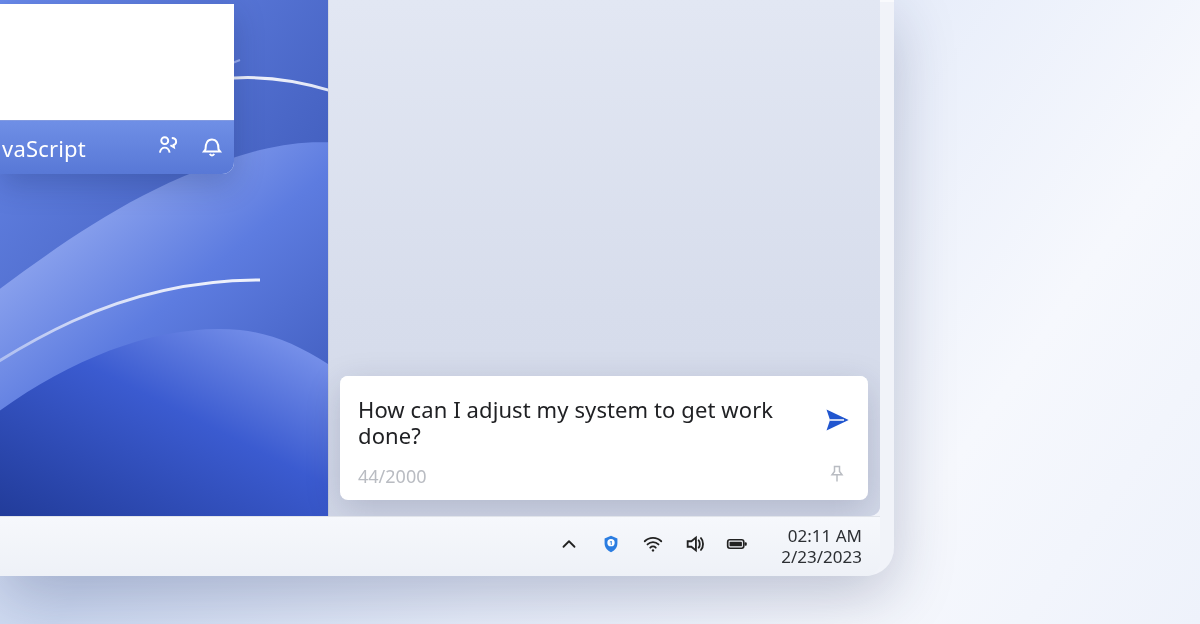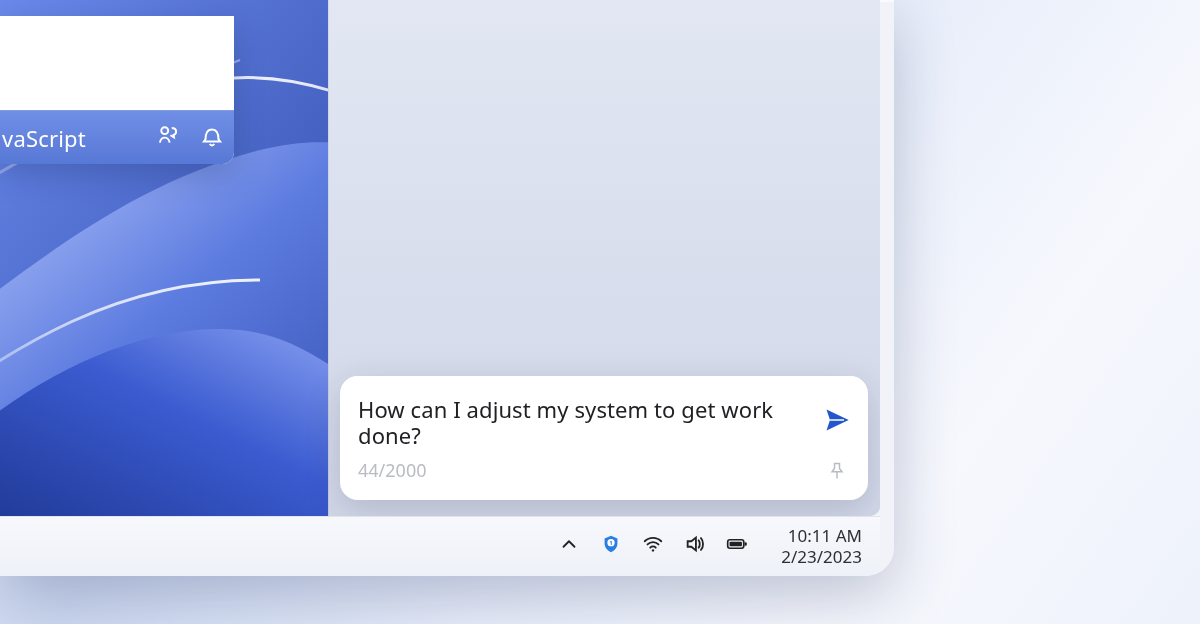--- a/index.html
+++ b/index.html
@@ -38,21 +38,21 @@
     border-left:1px solid rgba(0,0,0,.06);
   }
 
   .wallpaper-area{
     position:absolute;left:0;top:0;bottom:0;right:552px;
     overflow:hidden;
   }
   .wallpaper-svg{position:absolute;left:-40px;top:-20px;width:520px;height:640px;}
 
   .app-card{
-    position:absolute;left:0;top:16px;width:234px;height:148px;
+    position:absolute;left:0;top:4px;width:234px;height:170px;
     border-radius:0 0 12px 0;
     background:rgba(255,255,255,.92);
     box-shadow:0 10px 30px rgba(20,40,90,.25),0 1px 0 rgba(255,255,255,.9) inset;
     backdrop-filter:blur(2px);
     overflow:hidden;
   }
   .app-body{position:absolute;left:0;right:0;top:0;height:116px;background:#fff;}
   .app-footer{
     position:absolute;left:0;right:0;bottom:0;height:54px;
     background:linear-gradient(180deg,#6f8fe6 0%,#5878d6 100%);
@@ -65,38 +65,38 @@
   }
   .app-footer .spacer{flex:1;}
   .app-footer .ficon{
     width:44px;height:54px;display:flex;align-items:center;justify-content:center;
     cursor:pointer;
   }
   .app-footer svg{width:26px;height:26px;stroke:#fff;fill:none;stroke-width:1.8;}
 
   .prompt{
     position:absolute;right:12px;bottom:16px;width:528px;height:124px;
-    background:#fff;border-radius:18px;
+    background:#fff;border-radius:8px;
     box-shadow:0 10px 35px rgba(25,35,70,.18),0 1px 0 rgba(255,255,255,.9) inset;
     display:flex;flex-direction:column;
   }
   .prompt-top{
     flex:1;display:flex;align-items:center;padding:10px 10px 0 18px;
   }
   .prompt-text{
     flex:1;font-size:22px;color:var(--text);line-height:1.2;
     letter-spacing:.1px;
   }
   .send{
     width:42px;height:42px;display:flex;align-items:center;justify-content:center;
     cursor:pointer;flex-shrink:0;
   }
   .send svg{width:28px;height:28px;}
   .prompt-bottom{
-    height:42px;display:flex;padding:0 16px 6px 18px;
+    height:42px;display:flex;align-items:center;padding:0 16px 6px 18px;
   }
   .counter{font-size:18px;color:var(--muted);}
   .prompt-bottom .spacer{flex:1;}
   .pin{
     width:30px;height:30px;display:flex;align-items:center;justify-content:center;cursor:pointer;
   }
   .pin svg{width:20px;height:20px;stroke:var(--muted);fill:none;stroke-width:1.8;}
 
   .taskbar{
     position:absolute;left:0;right:14px;bottom:0;height:60px;
@@ -248,18 +248,18 @@
     <span class="tray-icon">
       <span>
         <svg viewBox="0 0 26 24">
             <rect x="2" y="7" width="19" height="10" rx="2.5" fill="none" stroke="#222" stroke-width="2"></rect>
             <rect x="22" y="10" width="2.5" height="4" rx="1" fill="#222"></rect>
             <rect x="4.2" y="9.2" width="14.6" height="5.6" rx="1" fill="#222"></rect>
           </svg>
       </span>
     </span>
     <div class="clock">
-      <div>10:11 AM</div>
+      <div>02:11 AM</div>
       <div>2/23/2023</div>
     </div>
   </div>
 
 </div>
 
 </body></html>

